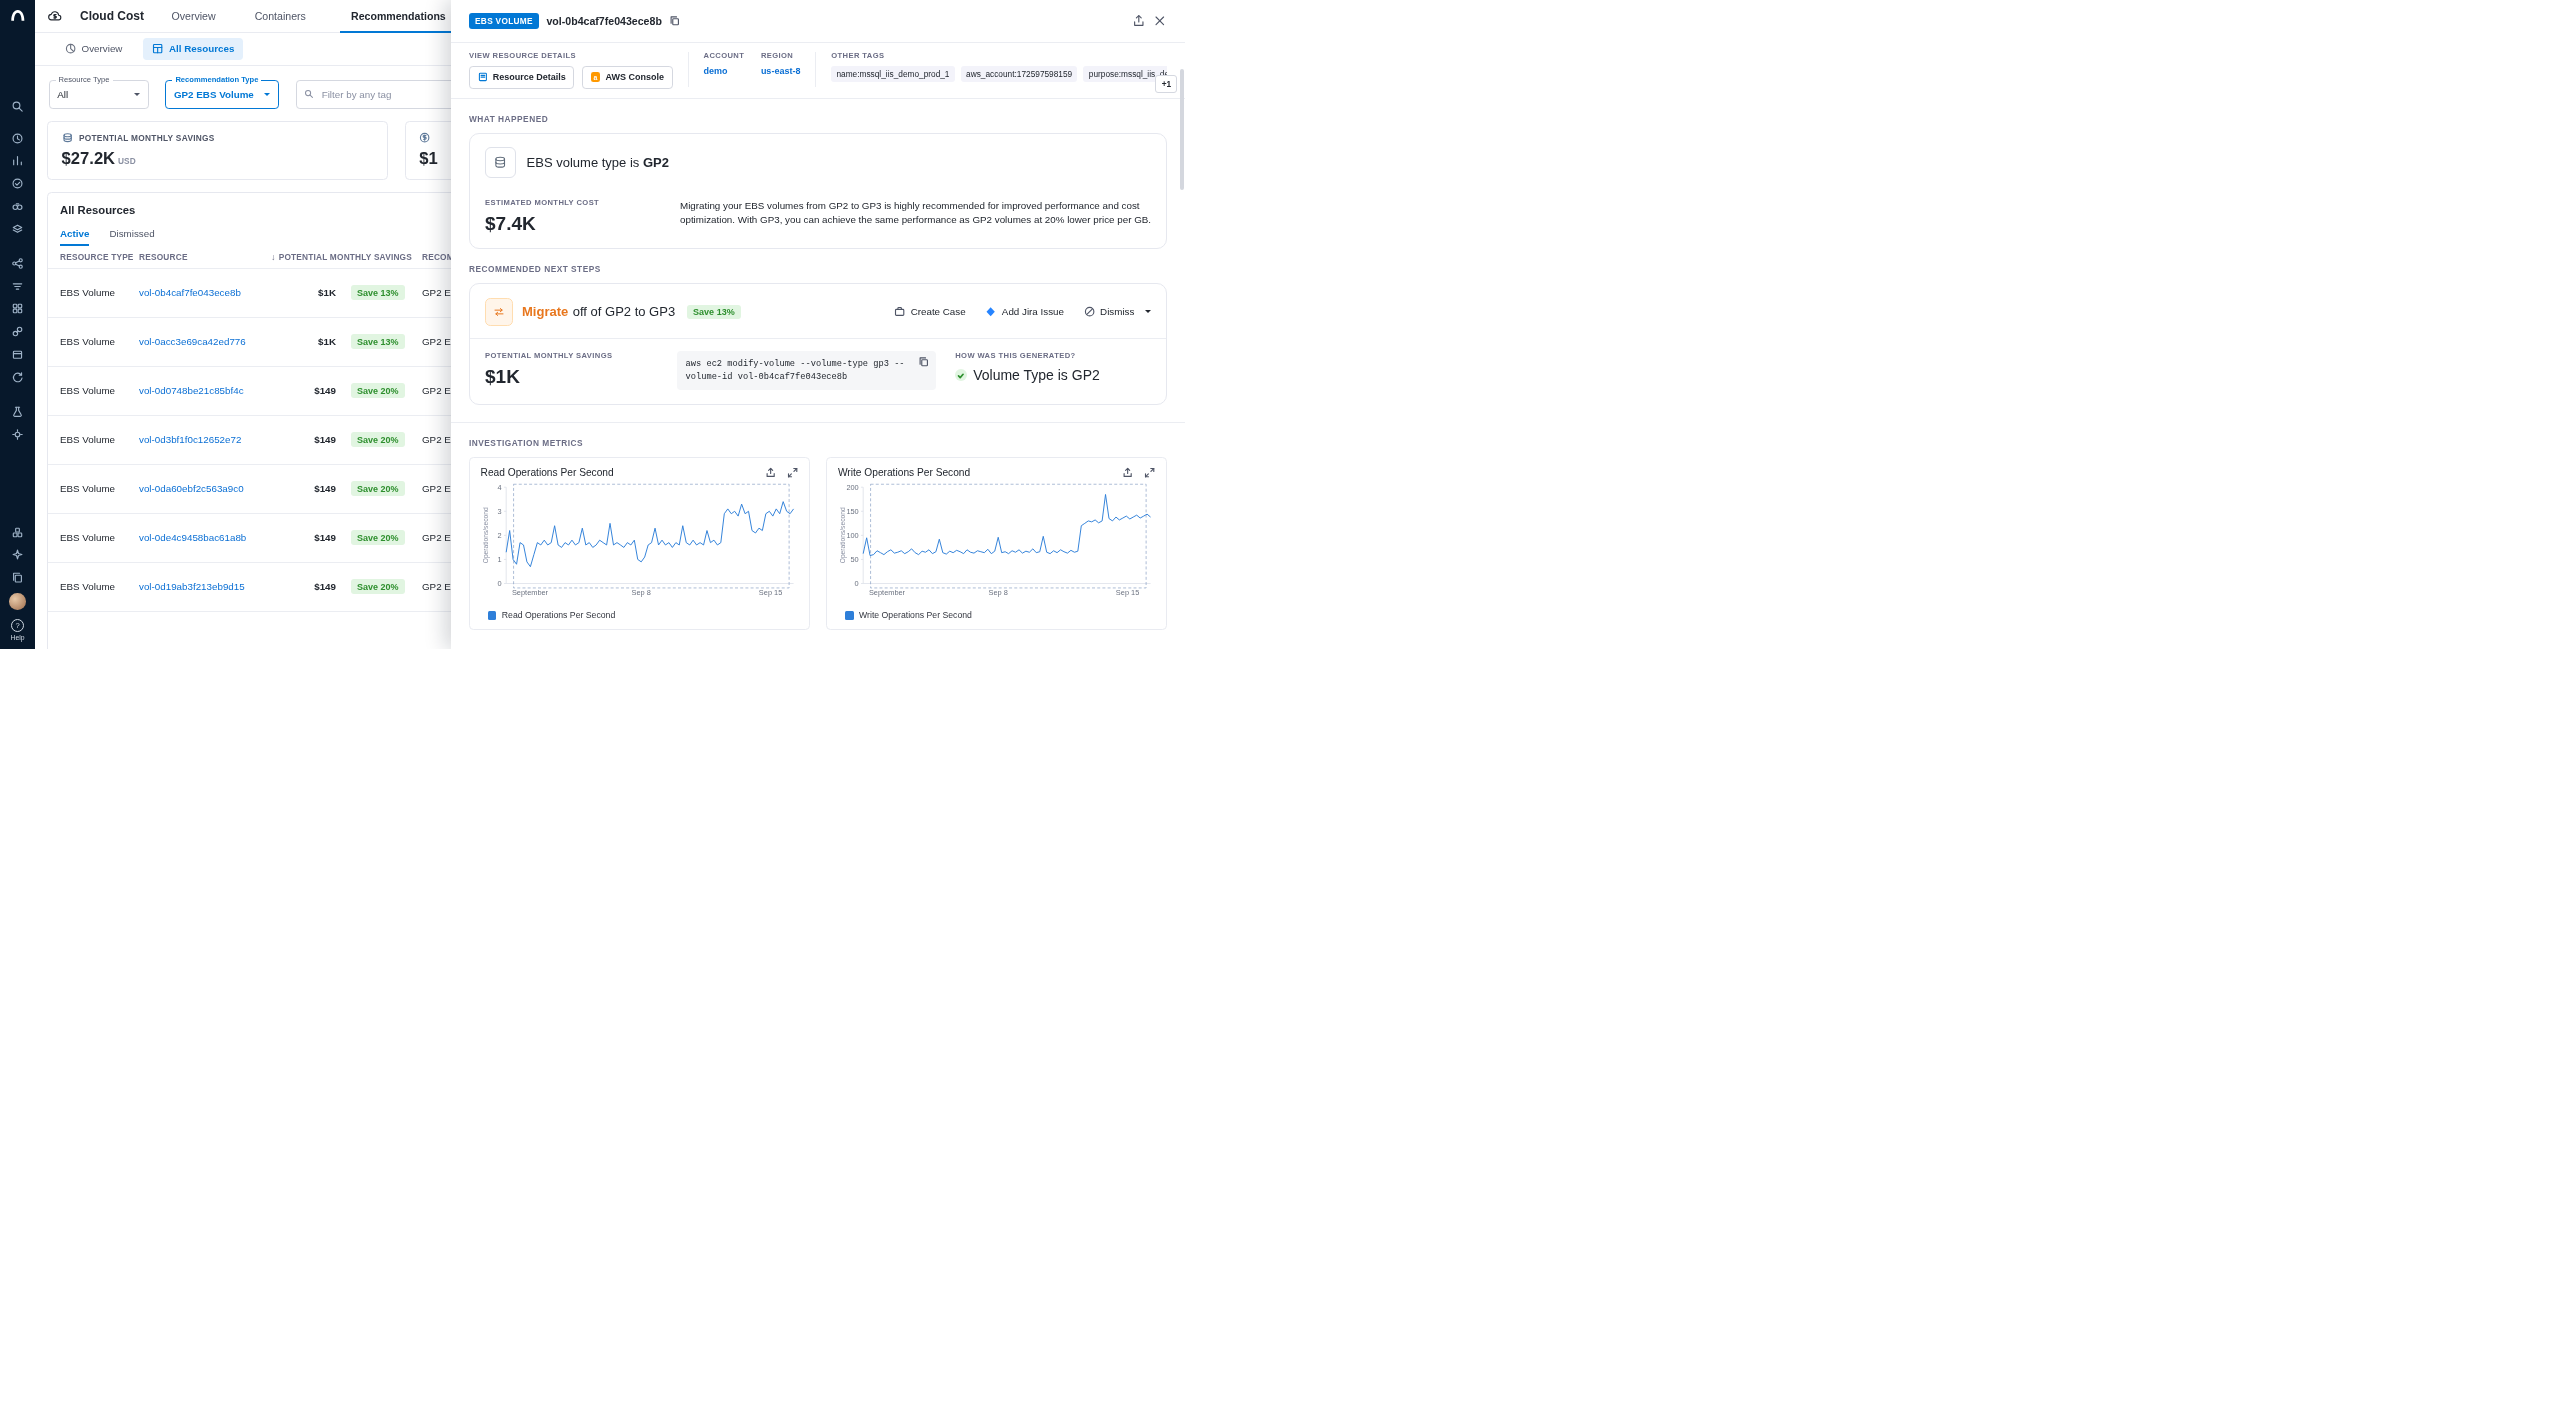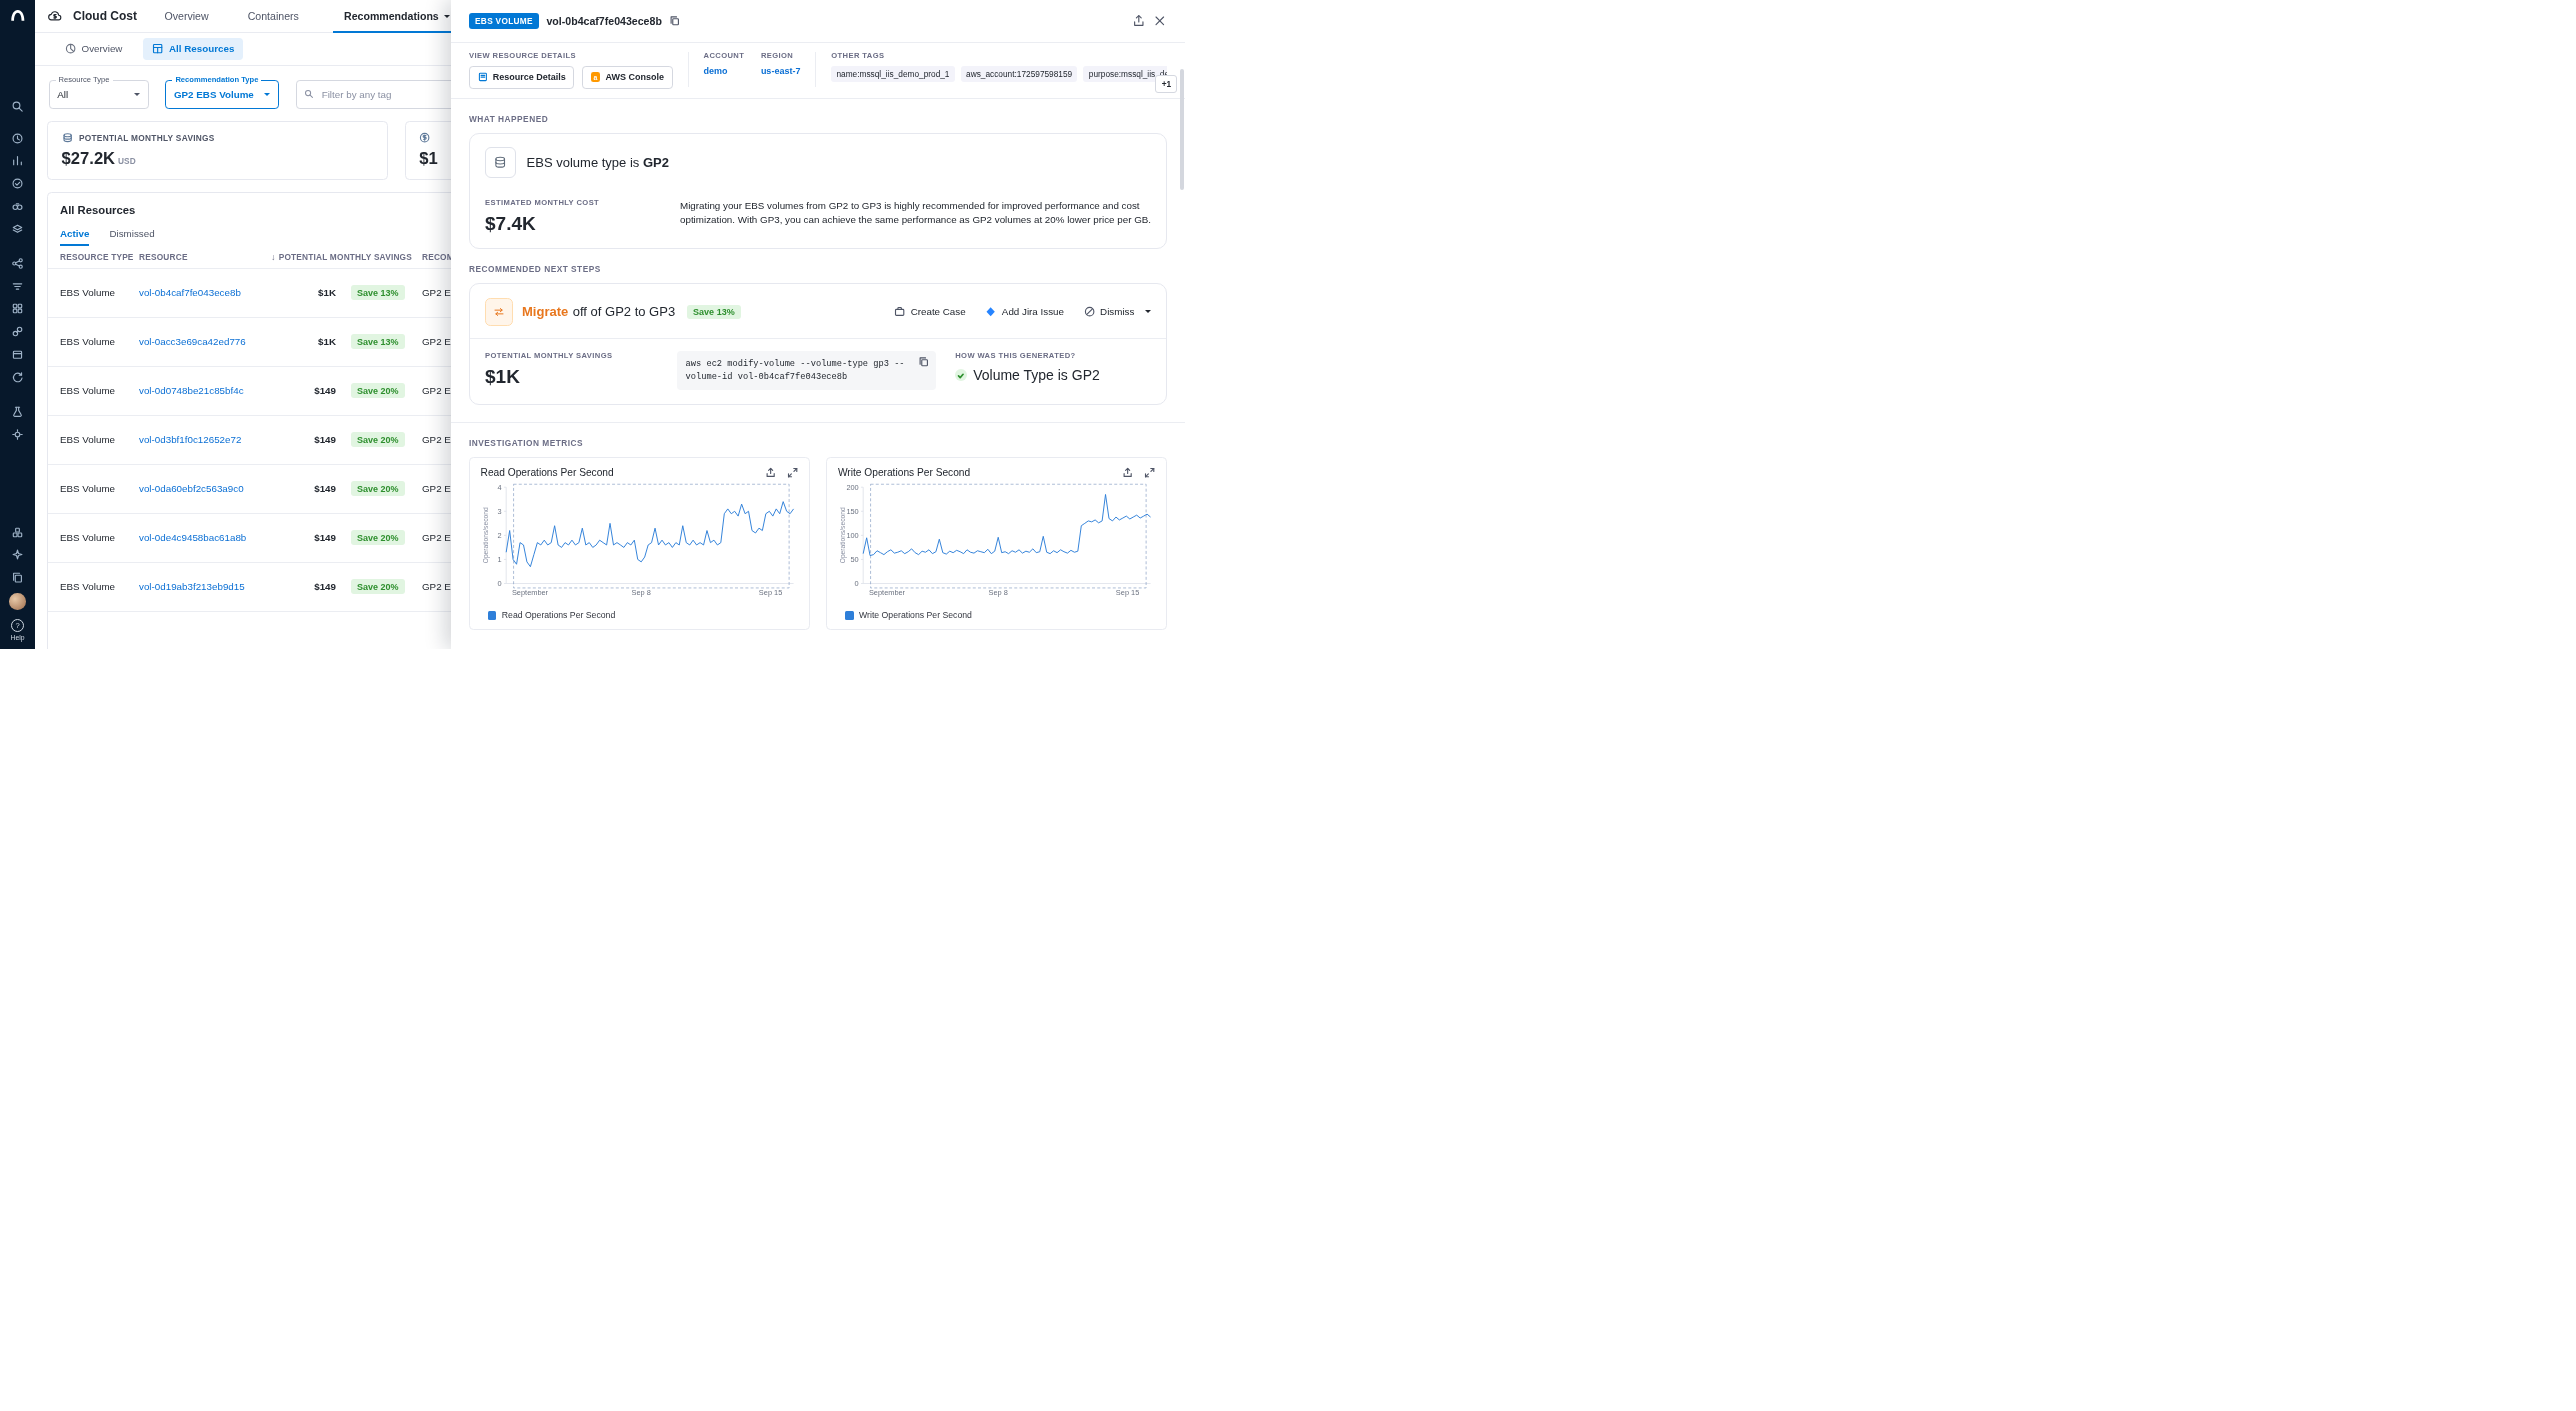--- a/index.html
+++ b/index.html
@@ -23,21 +23,21 @@
   .avatar{width:16.6px;height:16.6px;border-radius:50%;margin-top:9px;
     background:radial-gradient(circle at 35% 35%,#e8c9a8,#9c6b4b);cursor:pointer}
   .help{margin:9px 0 7.6px;display:flex;flex-direction:column;align-items:center;color:#cfd8e3;cursor:pointer}
   .help .qmark{width:11.3px;height:11.3px;border:1px solid #cfd8e3;border-radius:50%;
     font-size:7.6px;display:flex;align-items:center;justify-content:center}
   .help .htext{font-size:6.8px;margin-top:2.3px}
 
   
   .main{position:absolute;left:35px;top:0;right:0;bottom:0;background:#fff}
   .topnav{height:32px;display:flex;align-items:center;border-bottom:0.8px solid #e9ebf1;padding-left:12px}
-  .brand{display:flex;align-items:center;gap:10px;cursor:pointer}
+  .brand{display:flex;align-items:center;gap:17px;cursor:pointer}
   .brand .btitle{font-size:12px;font-weight:bold;color:#22272f}
   .brand-icon{width:16px;height:16px;color:#22272f}
   .navitem{font-size:10.6px;color:#4f5566;margin-left:30px;cursor:pointer;height:32px;display:flex;align-items:center;position:relative;padding:0 4.5px}
   .navitem.first{margin-left:23px}
   .navitem.active{color:#22272f;font-weight:bold;padding:0 10.6px}
   .navitem.active::after{content:"";position:absolute;left:0;right:0;bottom:-0.8px;height:2.3px;background:#0278d5}
   .caret{width:0;height:0;border-left:3px solid transparent;border-right:3px solid transparent;border-top:3.8px solid currentColor;display:inline-block;margin-left:5.3px}
   .subnav{height:32px;display:flex;align-items:center;border-bottom:0.8px solid #e9ebf1;padding-left:30px;gap:21px}
   .subtab{display:flex;align-items:center;gap:5.3px;color:#4f5566;font-size:9.8px;cursor:pointer}
   .subtab .ti{width:11.3px;height:11.3px;color:#6b7280}
@@ -509,21 +509,21 @@
       </div>
     </div>
     <div class="vdiv"></div>
     <div class="kv">
       <div class="col">
         <span class="slabel">ACCOUNT</span>
         <span class="kvval">demo</span>
       </div>
       <div class="col">
         <span class="slabel">REGION</span>
-        <span class="kvval">us-east-7</span>
+        <span class="kvval">us-east-8</span>
       </div>
     </div>
     <div class="vdiv"></div>
     <div class="grp tagsgrp">
       <span class="slabel">OTHER TAGS</span>
       <div class="chips">
 
       <span class="chip">name:mssql_iis_demo_prod_1</span>
           <span class="chip">aws_account:172597598159</span>
           <span class="chip">purpose:mssql_iis_demo</span>

